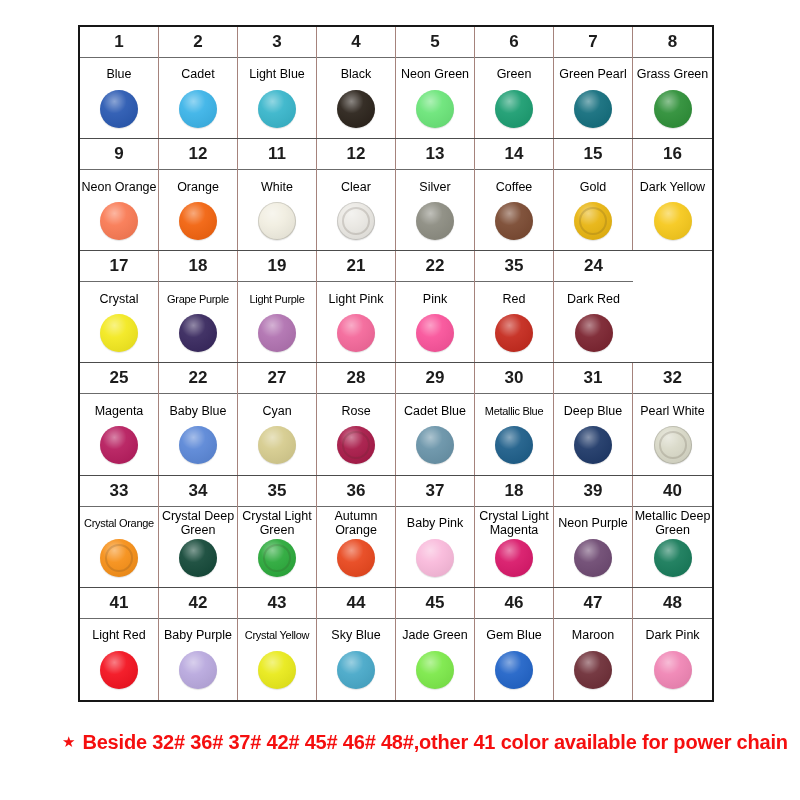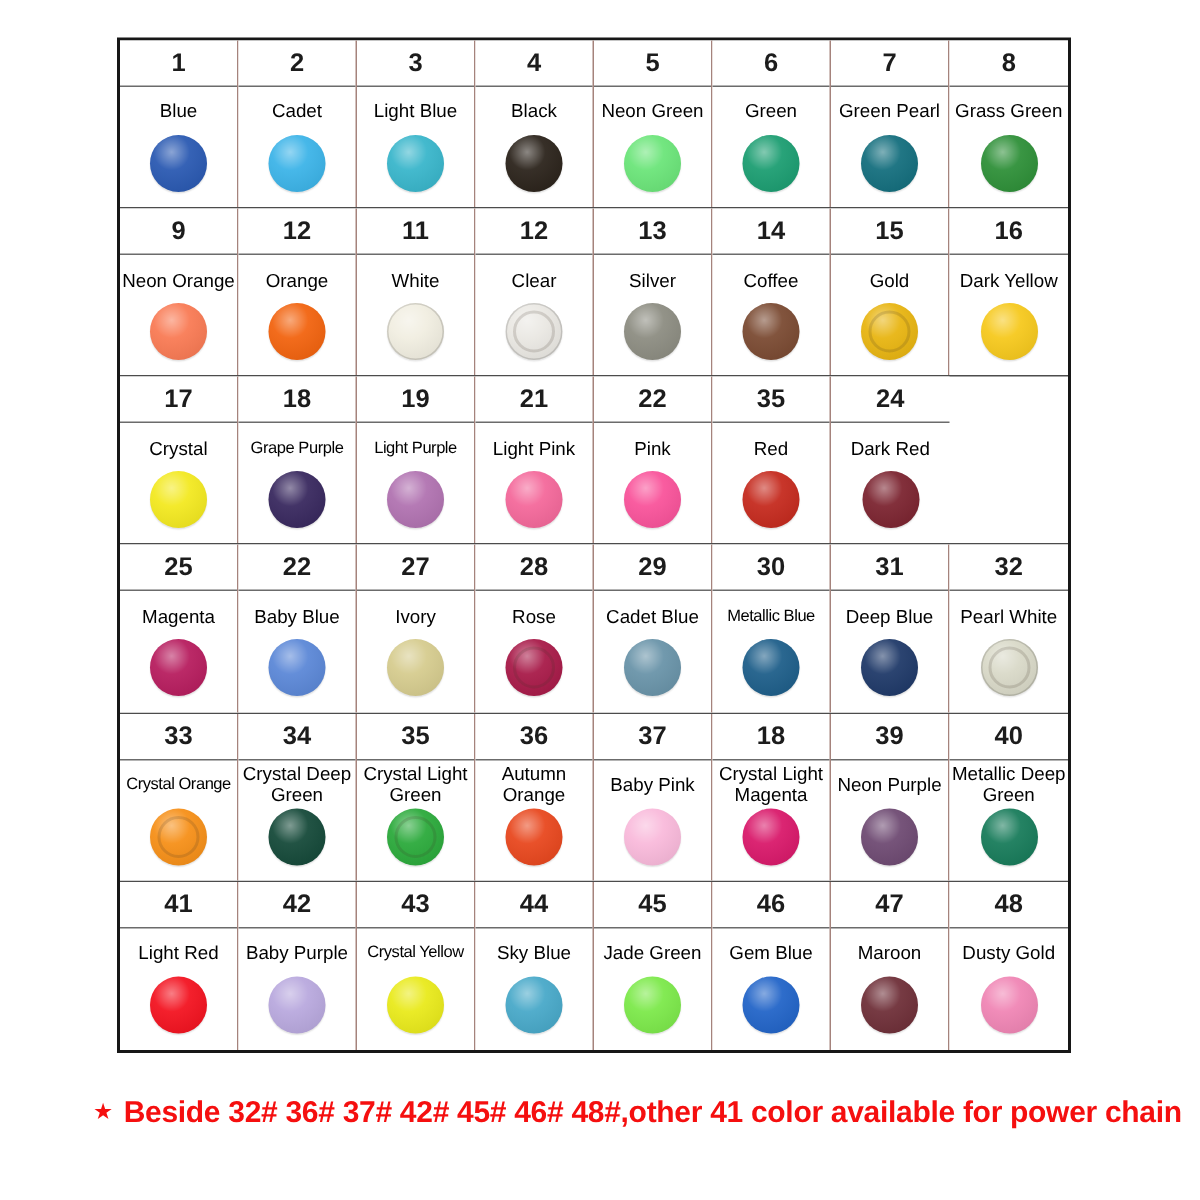--- a/index.html
+++ b/index.html
@@ -232,21 +232,21 @@
         <div class="cell">
           <div class="num">22</div>
           <div class="content">
             <div class="cname">Baby Blue</div>
             <div class="swatch shine" style="background: rgb(92, 136, 215);"></div>
           </div>
         </div>
         <div class="cell">
           <div class="num">27</div>
           <div class="content">
-            <div class="cname">Ivory</div>
+            <div class="cname">Cyan</div>
             <div class="swatch shine" style="background: rgb(214, 204, 143);"></div>
           </div>
         </div>
         <div class="cell">
           <div class="num">28</div>
           <div class="content">
             <div class="cname">Rose</div>
             <div class="swatch shine ring" style="background: rgb(168, 27, 73);"></div>
           </div>
         </div>
@@ -383,21 +383,21 @@
         <div class="cell">
           <div class="num">47</div>
           <div class="content">
             <div class="cname">Maroon</div>
             <div class="swatch shine" style="background: rgb(111, 48, 57);"></div>
           </div>
         </div>
         <div class="cell">
           <div class="num">48</div>
           <div class="content">
-            <div class="cname">Dusty Gold</div>
+            <div class="cname">Dark Pink</div>
             <div class="swatch shine" style="background: rgb(240, 134, 181);"></div>
           </div>
         </div>
       </div>
     </div>
 
   <div class="footer-note" style="color: rgb(245, 15, 15);">
     <span class="footer-star">★</span>
     <span class="footer-lines">
       <span class="footer-line">Beside 32# 36# 37# 42# 45# 46# 48#,other 41 color available for power chain</span>

